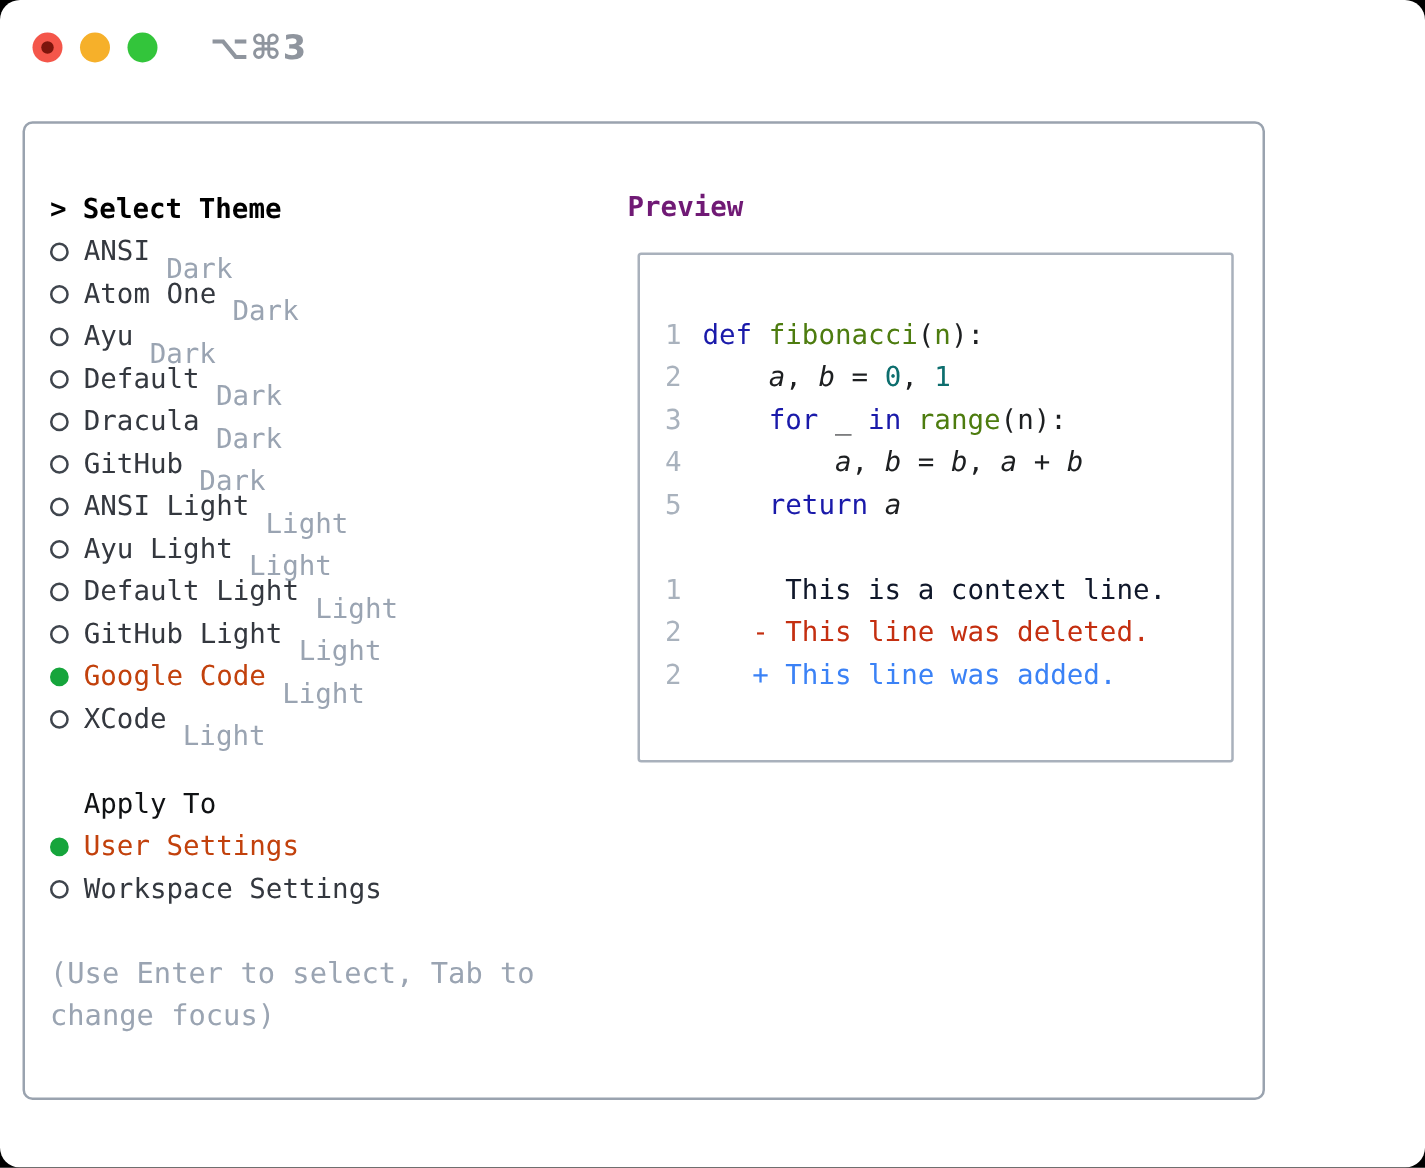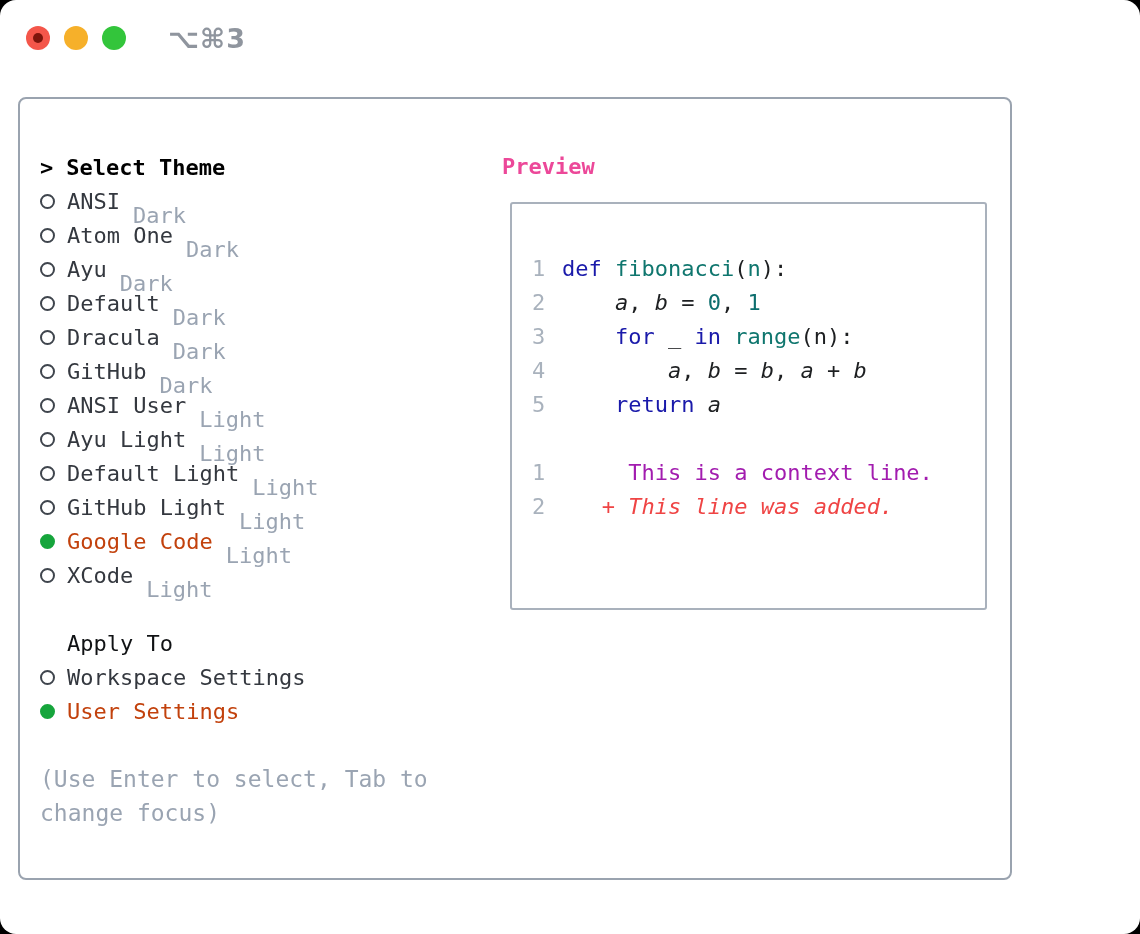--- a/index.html
+++ b/index.html
@@ -27,36 +27,36 @@
   .hdr-prefix { font-weight:bold; color:#000; margin-right:13px; }
   .hdr { font-weight:bold; color:#000;text-align:right; }
   .apply-header { padding-left:27px; color:#101214; }
   .radio { box-sizing:border-box; width:15px; height:15px; border:2px solid #3f454d; border-radius:50%; margin-right:12px; flex:0 0 auto; }
   .radio.sel { border-color:#16a53c; background:#16a53c; }
   .opt-name { color:#34383f; }
   .opt-name.green { color:#c2410c; }
   .opt-variant { color:#9aa4b2; margin-left:13px;margin-top:28px; }
   .help { margin-top:0; width:445px; font-size:23px; line-height:34px; color:#9aa4b2; }
   
-  .preview-title { position:absolute; left:482px; top:51px; height:34px; line-height:34px; font-size:22px; font-weight:bold; color:#ec4899; }
+  .preview-title { position:absolute; left:482px; top:51px; height:34px; line-height:34px; font-size:22px; font-weight:bold; color:#701a75; }
   .preview-box {
     position:absolute; left:490px; top:103px; width:477px; height:408px;
     border:2px solid #a9b1bc; border-radius:3px; box-sizing:border-box;
     padding-top:48px; padding-left:20px; overflow:hidden;
   }
   .cl { height:34px; line-height:34px; font-size:22px; white-space:pre; }
   .ln { display:inline-block; width:30px; color:#a9b2bd; }
   .tok-pln { color:#1d1f21; }
   .tok-kwd { color:#1a1aaa; }
-  .tok-fn  { color:#0f766e; }
+  .tok-fn  { color:#4d7c0f; }
   .tok-num { color:#0d6e6e; }
   .tok-var { color:#1d1f21; font-style:italic; }
-  .tok-context { color:#a21caf;text-align:center; }
+  .tok-context { color:#0f172a;text-align:center; }
   .tok-deleted { color:#c42f10; }
-  .tok-added   { color:#ef4444;font-style:italic; }
+  .tok-added   { color:#3b82f6; }
 </style>
 </head>
 <body>
 
 <div class="window">
 
   <div class="titlebar">
     <span class="tl red">
       <span class="dot"></span>
     </span>
@@ -98,21 +98,21 @@
             <span class="opt-name">Dracula</span>
             <span class="opt-variant">Dark</span>
           </div>
           <div class="line option">
             <span class="radio"></span>
             <span class="opt-name">GitHub</span>
             <span class="opt-variant">Dark</span>
           </div>
           <div class="line option">
             <span class="radio"></span>
-            <span class="opt-name">ANSI User</span>
+            <span class="opt-name">ANSI Light</span>
             <span class="opt-variant">Light</span>
           </div>
           <div class="line option">
             <span class="radio"></span>
             <span class="opt-name">Ayu Light</span>
             <span class="opt-variant">Light</span>
           </div>
           <div class="line option">
             <span class="radio"></span>
             <span class="opt-name">Default Light</span>
@@ -133,38 +133,39 @@
             <span class="opt-name">XCode</span>
             <span class="opt-variant">Light</span>
           </div>
         </div>
       <div class="line blank"></div>
       <div class="line apply-header">
         <span>Apply To</span>
       </div>
       <div id="apply-list">
           <div class="line option">
+            <span class="radio sel"></span>
+            <span class="opt-name green">User Settings</span>
+          </div>
+          <div class="line option">
             <span class="radio"></span>
             <span class="opt-name">Workspace Settings</span>
-          </div>
-          <div class="line option">
-            <span class="radio sel"></span>
-            <span class="opt-name green">User Settings</span>
           </div>
         </div>
       <div class="line blank"></div>
       <div class="help">(Use Enter to select, Tab to change focus)</div>
     </div>
 
     <div class="preview-title">Preview</div>
     <div class="preview-box" id="preview-box">
         <div class="cl"><span class="ln">1</span><span class="tok-kwd">def</span><span class="tok-pln"> </span><span class="tok-fn">fibonacci</span><span class="tok-pln">(</span><span class="tok-fn">n</span><span class="tok-pln">):</span></div>
         <div class="cl"><span class="ln">2</span><span class="tok-pln">    </span><span class="tok-var">a</span><span class="tok-pln">, </span><span class="tok-var">b</span><span class="tok-pln"> = </span><span class="tok-num">0</span><span class="tok-pln">, </span><span class="tok-num">1</span></div>
         <div class="cl"><span class="ln">3</span><span class="tok-pln">    </span><span class="tok-kwd">for</span><span class="tok-pln"> _ </span><span class="tok-kwd">in</span><span class="tok-pln"> </span><span class="tok-fn">range</span><span class="tok-pln">(n):</span></div>
         <div class="cl"><span class="ln">4</span><span class="tok-pln">        </span><span class="tok-var">a</span><span class="tok-pln">, </span><span class="tok-var">b</span><span class="tok-pln"> = </span><span class="tok-var">b</span><span class="tok-pln">, </span><span class="tok-var">a</span><span class="tok-pln"> + </span><span class="tok-var">b</span></div>
         <div class="cl"><span class="ln">5</span><span class="tok-pln">    </span><span class="tok-kwd">return</span><span class="tok-pln"> </span><span class="tok-var">a</span></div>
         <div class="cl"></div>
         <div class="cl"><span class="ln">1</span><span class="tok-context">     This is a context line.</span></div>
+        <div class="cl"><span class="ln">2</span><span class="tok-deleted">   - This line was deleted.</span></div>
         <div class="cl"><span class="ln">2</span><span class="tok-added">   + This line was added.</span></div>
       </div>
 
   </div>
 </div>
 
 </body></html>

